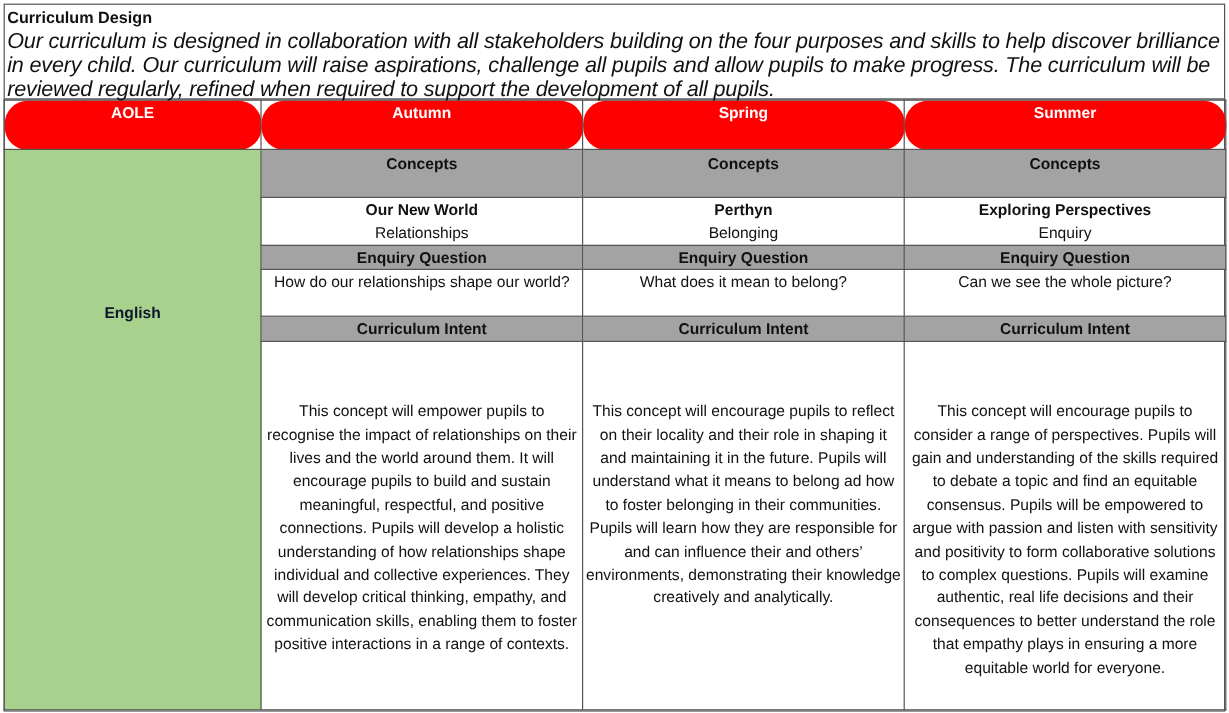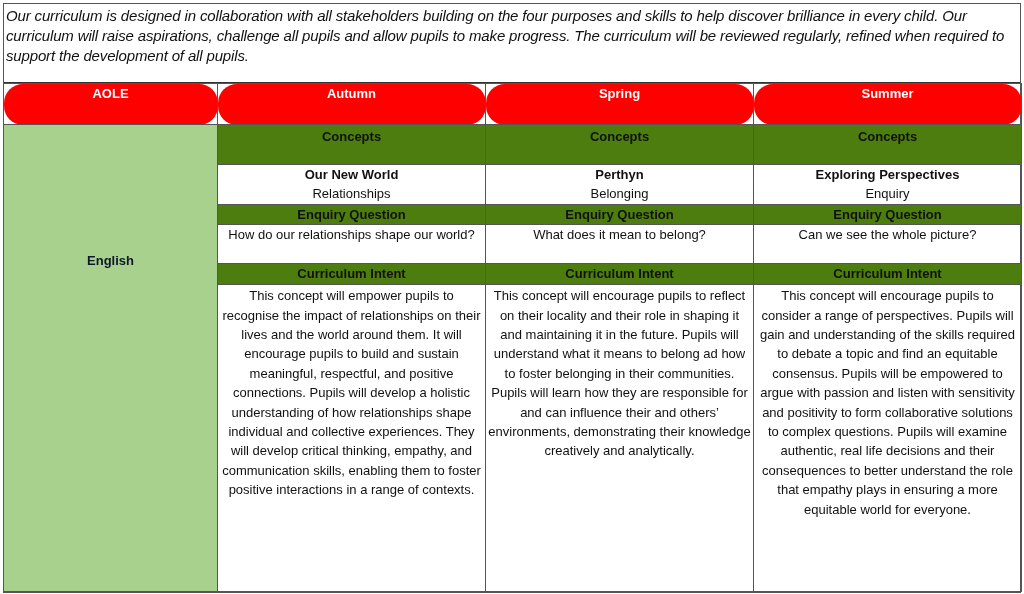--- a/index.html
+++ b/index.html
@@ -18,21 +18,21 @@
   .intro {
     height: 79px;
     padding: 2px 2px 0 2px;
     box-sizing: border-box;
     border-bottom: 1px solid #333;
   }
   .intro-title {
     font-weight: bold; font-size: 13.5px; line-height: 18px;
   }
   .intro-text {
-    font-style: italic; font-size: 15px; line-height: 20px;
+    font-style: italic; font-size: 18px; line-height: 20px;
     letter-spacing: -0.15px;
   }
   table.grid {
     border-collapse: collapse;
     width: 1018px;
     table-layout: fixed;
     margin-left: -1px;
   }
   table.grid td {
     border: 1px solid #555;
@@ -50,36 +50,37 @@
   .hdr td {
     background: #ff0000; color: #fff; font-weight: bold;
     height: 41px; padding-top: 2px; border-radius: 19px;
   }
   .aole {
     background: #a9d18e !important; color: #0f172a; font-weight: bold;
     vertical-align: middle !important;
     font-size: 14px;
   }
   .aole span { position: relative; top: -97px; }
-  .grey { background: #4d7c0f; font-weight: bold; }
+  .grey { background: #a3a3a3; font-weight: bold; }
   .concepts-hdr { height: 40px; padding-top: 2px !important; }
   .concept-cell { height: 38px; }
   .concept-name { font-weight: bold; display: block; }
   .concept-theme { display: block; }
   .eq-hdr { height: 16px; }
   .eq-cell { height: 39px; }
   .ci-hdr { height: 21px; }
   .intent-cell { height: 307px; padding-top: 1px !important; }
-  .intent-cell span { display: block; }
+  .intent-cell span { display: block; margin-top: 47px; }
 </style>
 </head>
 <body>
 
 <div class="doc">
   <div class="intro">
+    <div class="intro-title">Curriculum Design</div>
     <div class="intro-text">Our curriculum is designed in collaboration with all stakeholders building on the four purposes and skills to help discover brilliance in every child. Our curriculum will raise aspirations, challenge all pupils and allow pupils to make progress. The curriculum will be reviewed regularly, refined when required to support the development of all pupils.</div>
   </div>
 
   <table class="grid">
     <colgroup>
       <col class="c0">
         <col class="c1">
         <col class="c2">
         <col class="c3">
     </colgroup>

